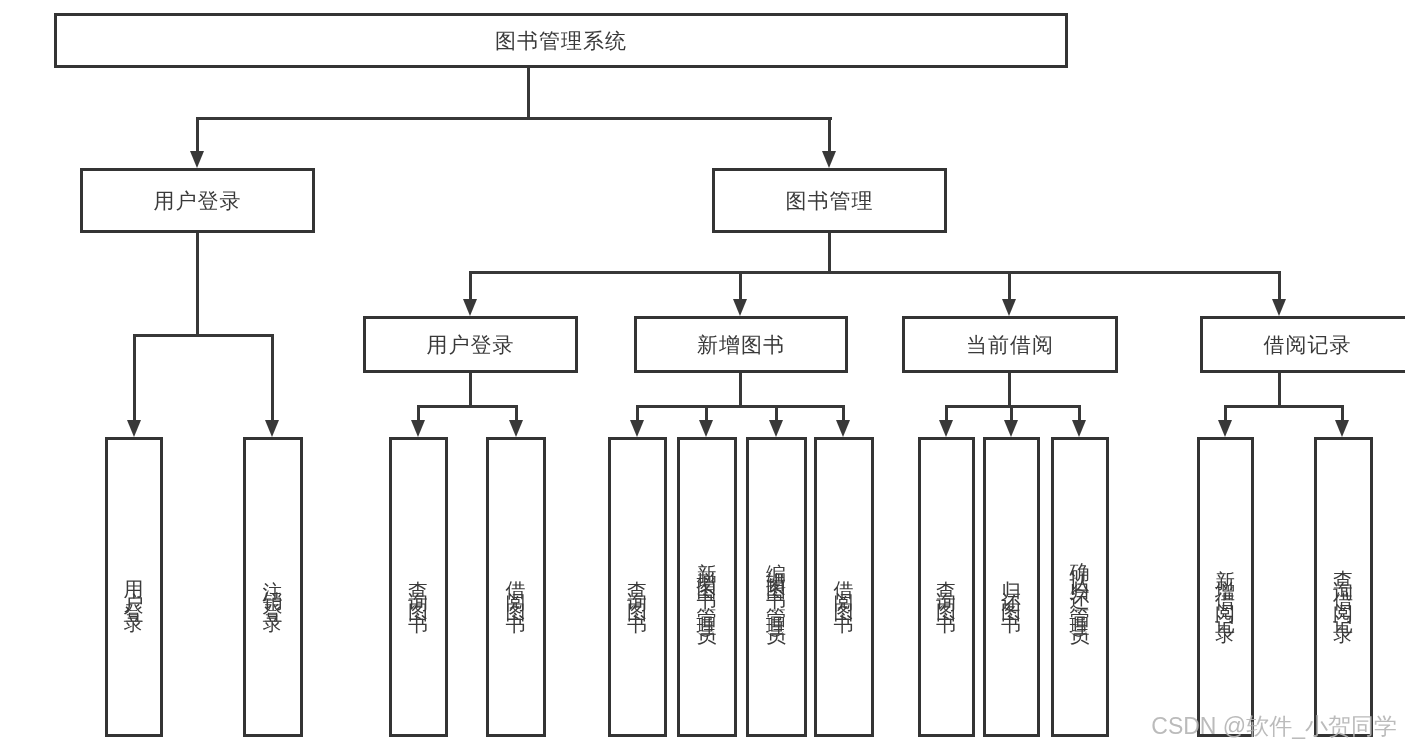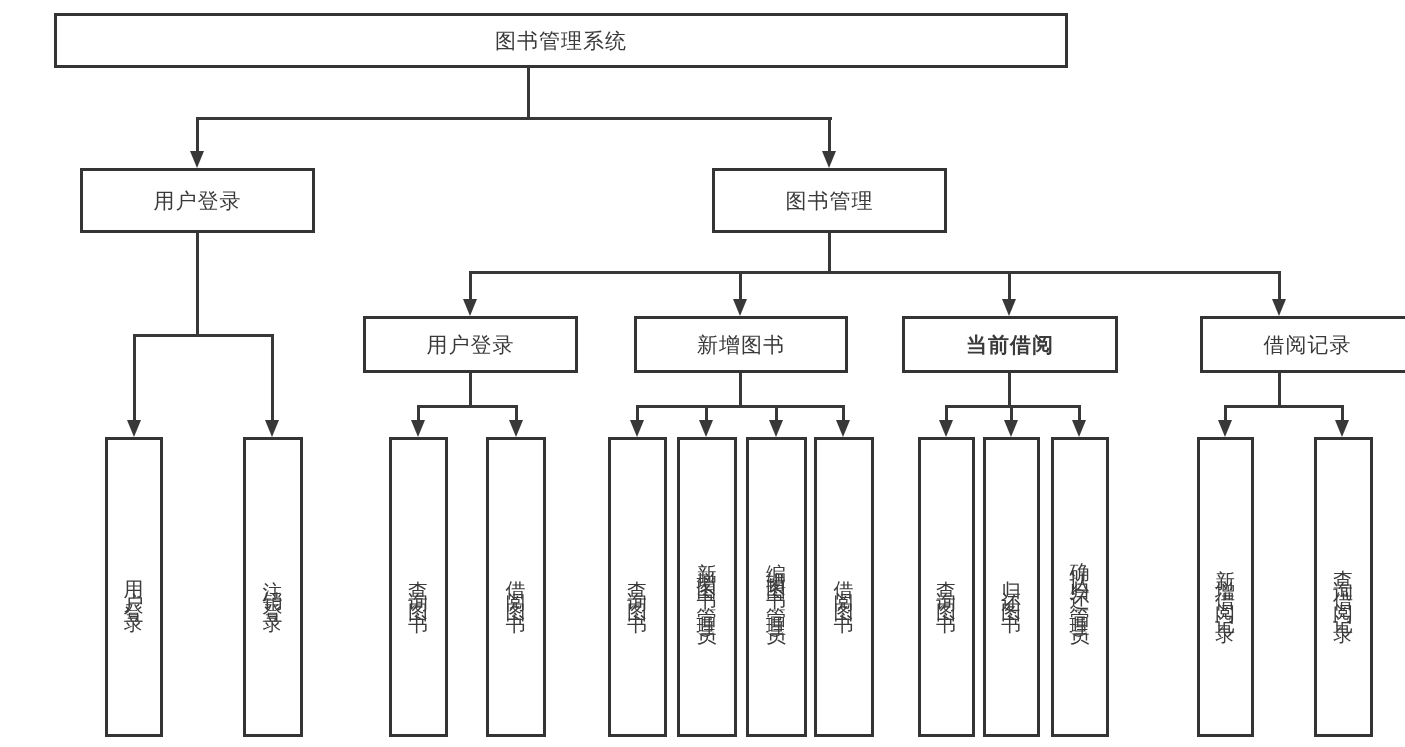--- a/index.html
+++ b/index.html
@@ -52,21 +52,21 @@
   </div>
 
   <div class="box" style="left:363px; top:316px; width:215px; height:57px;">
     <span class="hlabel">用户登录</span>
   </div>
 
   <div class="box" style="left:634px; top:316px; width:214px; height:57px;">
     <span class="hlabel">新增图书</span>
   </div>
 
-  <div class="box" style="left:902px; top:316px; width:216px; height:57px;font-weight:bold;">
+  <div class="box" style="left:902px; top:316px; width:216px; height:57px;">
     <span class="hlabel">当前借阅</span>
   </div>
 
   <div class="box" style="left:1200px; top:316px; width:215px; height:57px;">
     <span class="hlabel">借阅记录</span>
   </div>
 
   <div class="box leaf" style="left:105px; top:437px; width:58px; height:300px;">
     <span class="vtext">用户登录</span>
   </div>
@@ -163,14 +163,15 @@
   <div class="vl" style="left:1078px; top:405px; height:16px;"></div>
   <div class="tri" style="left:1072px; top:420px;"></div>
 
   <div class="vl" style="left:1278px; top:371px; height:37px;"></div>
   <div class="hl" style="left:1224px; top:405px; width:119px;"></div>
   <div class="vl" style="left:1224px; top:405px; height:16px;"></div>
   <div class="tri" style="left:1218px; top:420px;"></div>
   <div class="vl" style="left:1341px; top:405px; height:16px;"></div>
   <div class="tri" style="left:1335px; top:420px;"></div>
 
+  <div class="watermark">CSDN @软件_小贺同学</div>
 
 </div>
 
 </body></html>

